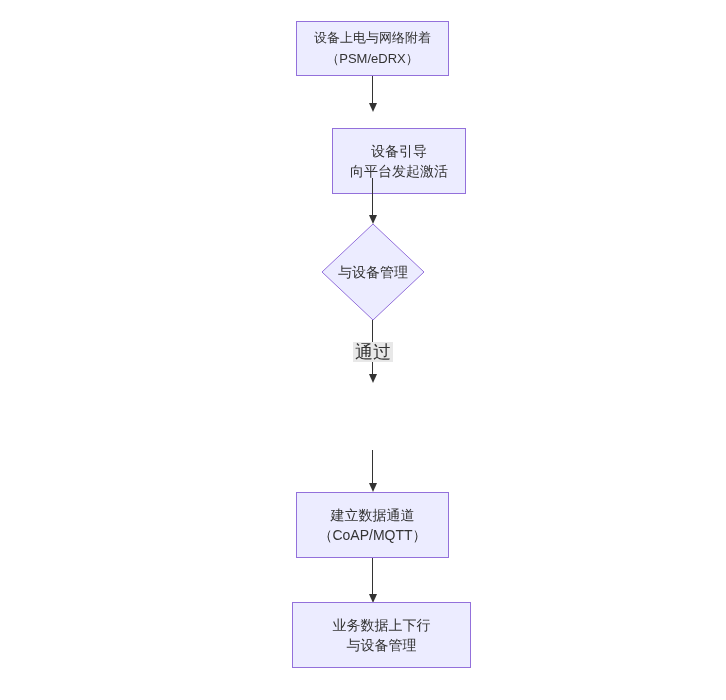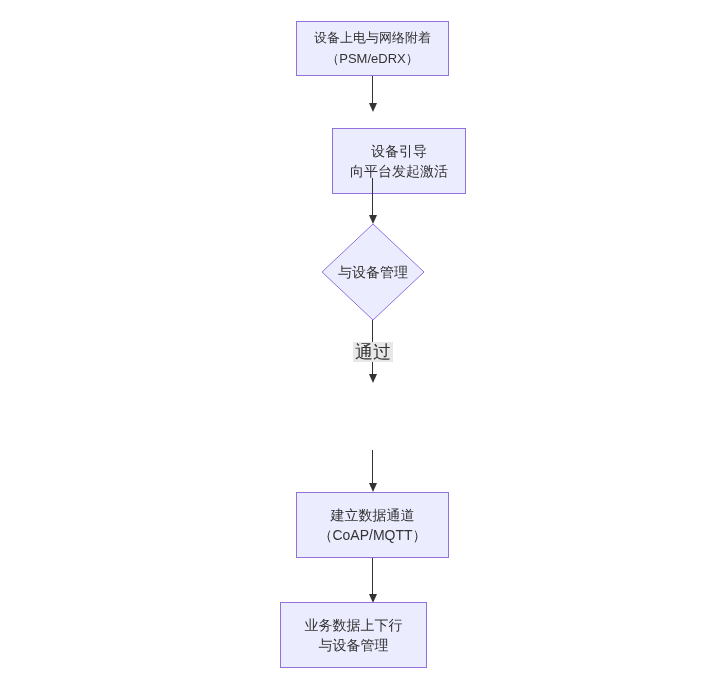--- a/index.html
+++ b/index.html
@@ -81,18 +81,18 @@
   <div class="edge-arrow" style="top:483px;"></div>
 
   <div class="node" style="left:296px;top:492px;width:153px;height:66px;">
     <div class="label">建立数据通道
 （CoAP/MQTT）</div>
   </div>
 
   <div class="edge-line" style="top:558px;height:36px;"></div>
   <div class="edge-arrow" style="top:594px;"></div>
 
-  <div class="node" style="left:280px;top:602px;width:147px;height:66px;">
+  <div class="node" style="left:292px;top:602px;width:179px;height:66px;">
     <div class="label">业务数据上下行
 与设备管理</div>
   </div>
 
 </div>
 
 </body></html>

